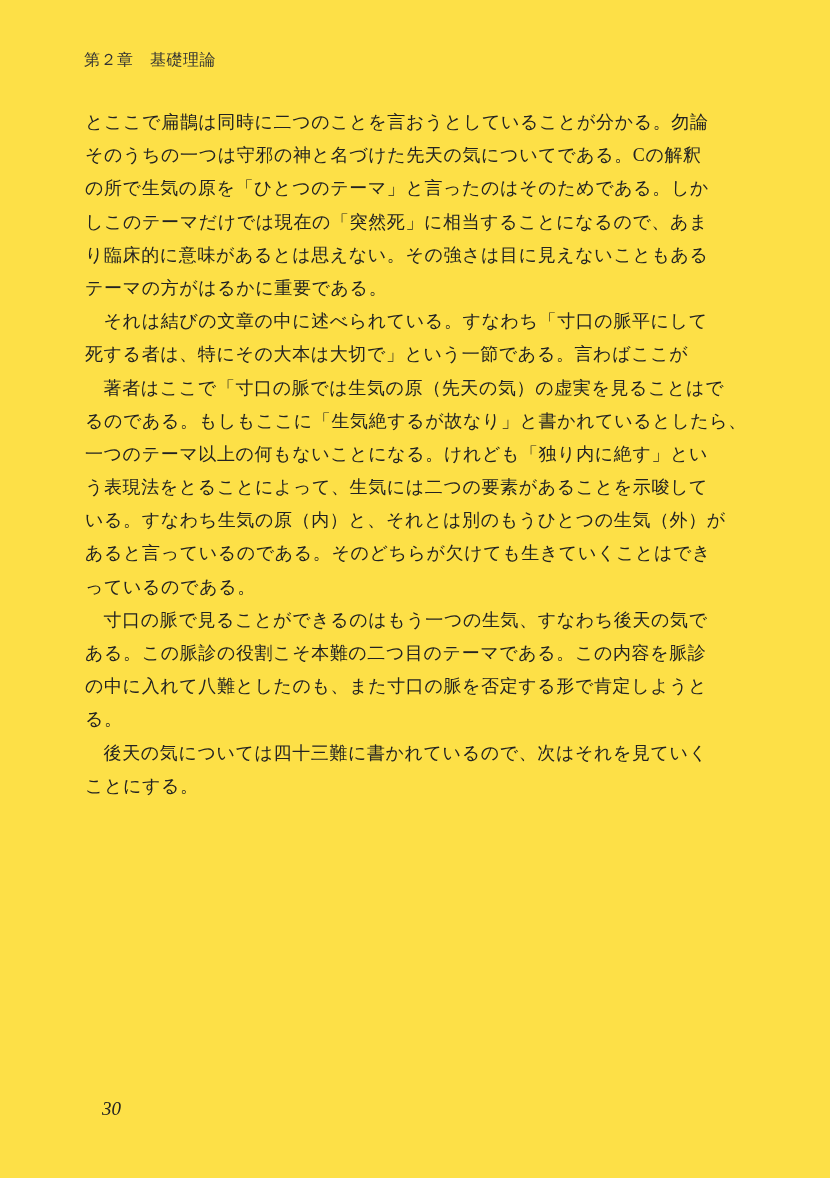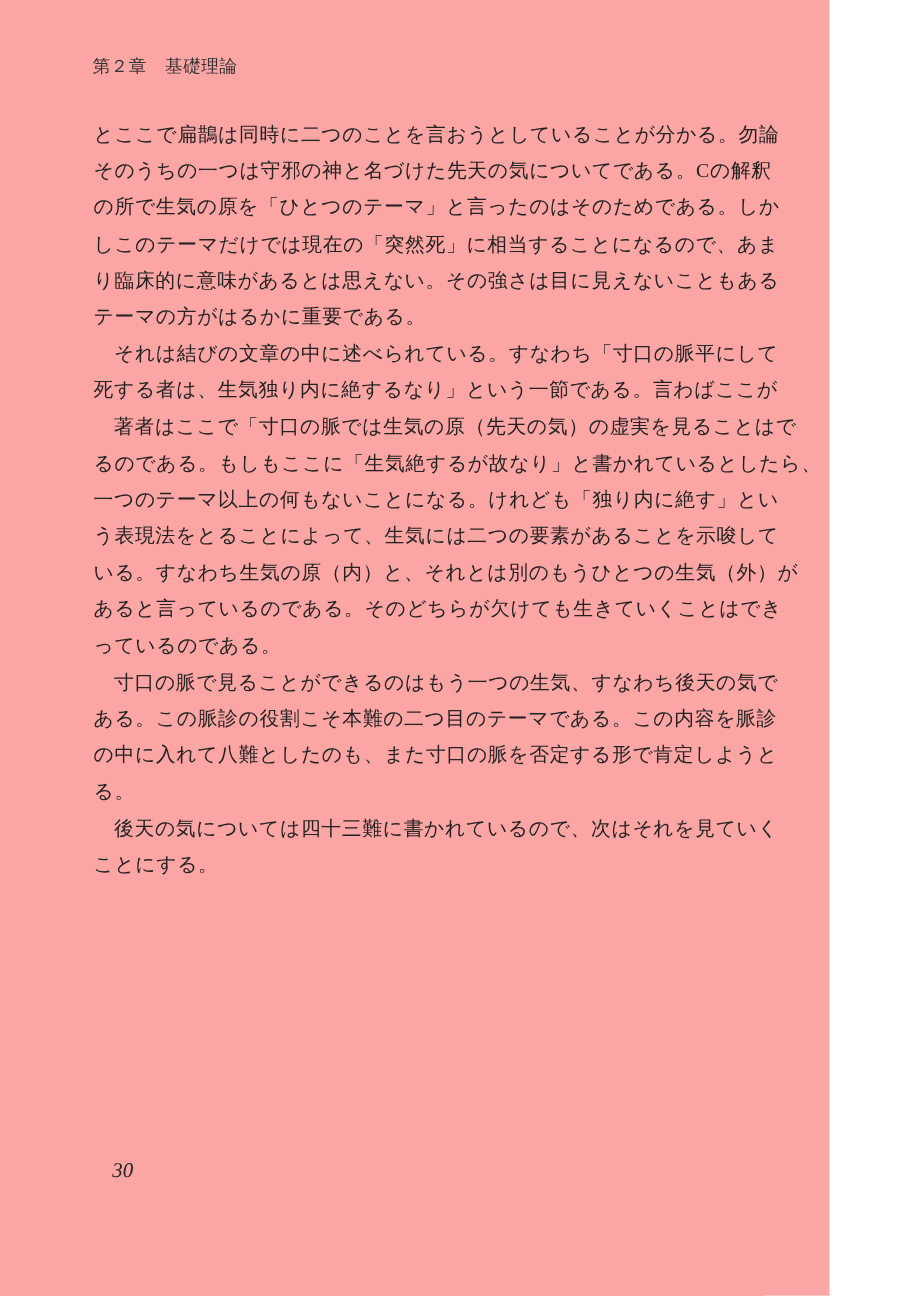--- a/index.html
+++ b/index.html
@@ -1,51 +1,51 @@
 <!DOCTYPE html>
 <html><head>
 <meta charset="utf-8">
 <style>
   html, body { margin: 0; padding: 0; background: #ffffff; }
   body { width: 830px; height: 1178px; position: relative; overflow: hidden; }
-  .page { position: absolute; left: 0; top: 0; width: 754px; height: 1178px; background: #fca5a5; }
+  .page { position: absolute; left: 0; top: 0; width: 830px; height: 1178px; background: #fde047; }
   .running-head {
     position: absolute; left: 84px; top: 50px;
     font-family: "DejaVu Sans", sans-serif; font-size: 16px; color: #333;
     letter-spacing: 0.5px;
   }
   .body-text {
     position: absolute; left: 85px; top: 106px; width: 660px;
     font-family: Liberation Serif, serif; font-size: 18px; color: #222;
   }
   .line {
     height: 33.2px; line-height: 33.2px; white-space: nowrap;
     letter-spacing: 0.6px;
   }
   .page-number {
-    position: absolute; left: 102px; top: 1054px;
+    position: absolute; left: 102px; top: 1098px;
     font-family: "Liberation Serif", serif; font-style: italic;
     font-size: 19px; color: #222;
   }
 </style>
 </head>
 <body>
 
 <div class="page">
   <div class="running-head">第２章　基礎理論</div>
 
   <div class="body-text">
     <div class="line">とここで扁鵲は同時に二つのことを言おうとしていることが分かる。勿論</div>
     <div class="line">そのうちの一つは守邪の神と名づけた先天の気についてである。Cの解釈</div>
     <div class="line">の所で生気の原を「ひとつのテーマ」と言ったのはそのためである。しか</div>
     <div class="line">しこのテーマだけでは現在の「突然死」に相当することになるので、あま</div>
     <div class="line">り臨床的に意味があるとは思えない。その強さは目に見えないこともある</div>
     <div class="line">テーマの方がはるかに重要である。</div>
     <div class="line">　それは結びの文章の中に述べられている。すなわち「寸口の脈平にして</div>
-    <div class="line">死する者は、生気独り内に絶するなり」という一節である。言わばここが</div>
+    <div class="line">死する者は、特にその大本は大切で」という一節である。言わばここが</div>
     <div class="line">　著者はここで「寸口の脈では生気の原（先天の気）の虚実を見ることはで</div>
     <div class="line">るのである。もしもここに「生気絶するが故なり」と書かれているとしたら、</div>
     <div class="line">一つのテーマ以上の何もないことになる。けれども「独り内に絶す」とい</div>
     <div class="line">う表現法をとることによって、生気には二つの要素があることを示唆して</div>
     <div class="line">いる。すなわち生気の原（内）と、それとは別のもうひとつの生気（外）が</div>
     <div class="line">あると言っているのである。そのどちらが欠けても生きていくことはでき</div>
     <div class="line">っているのである。</div>
     <div class="line">　寸口の脈で見ることができるのはもう一つの生気、すなわち後天の気で</div>
     <div class="line">ある。この脈診の役割こそ本難の二つ目のテーマである。この内容を脈診</div>
     <div class="line">の中に入れて八難としたのも、また寸口の脈を否定する形で肯定しようと</div>

